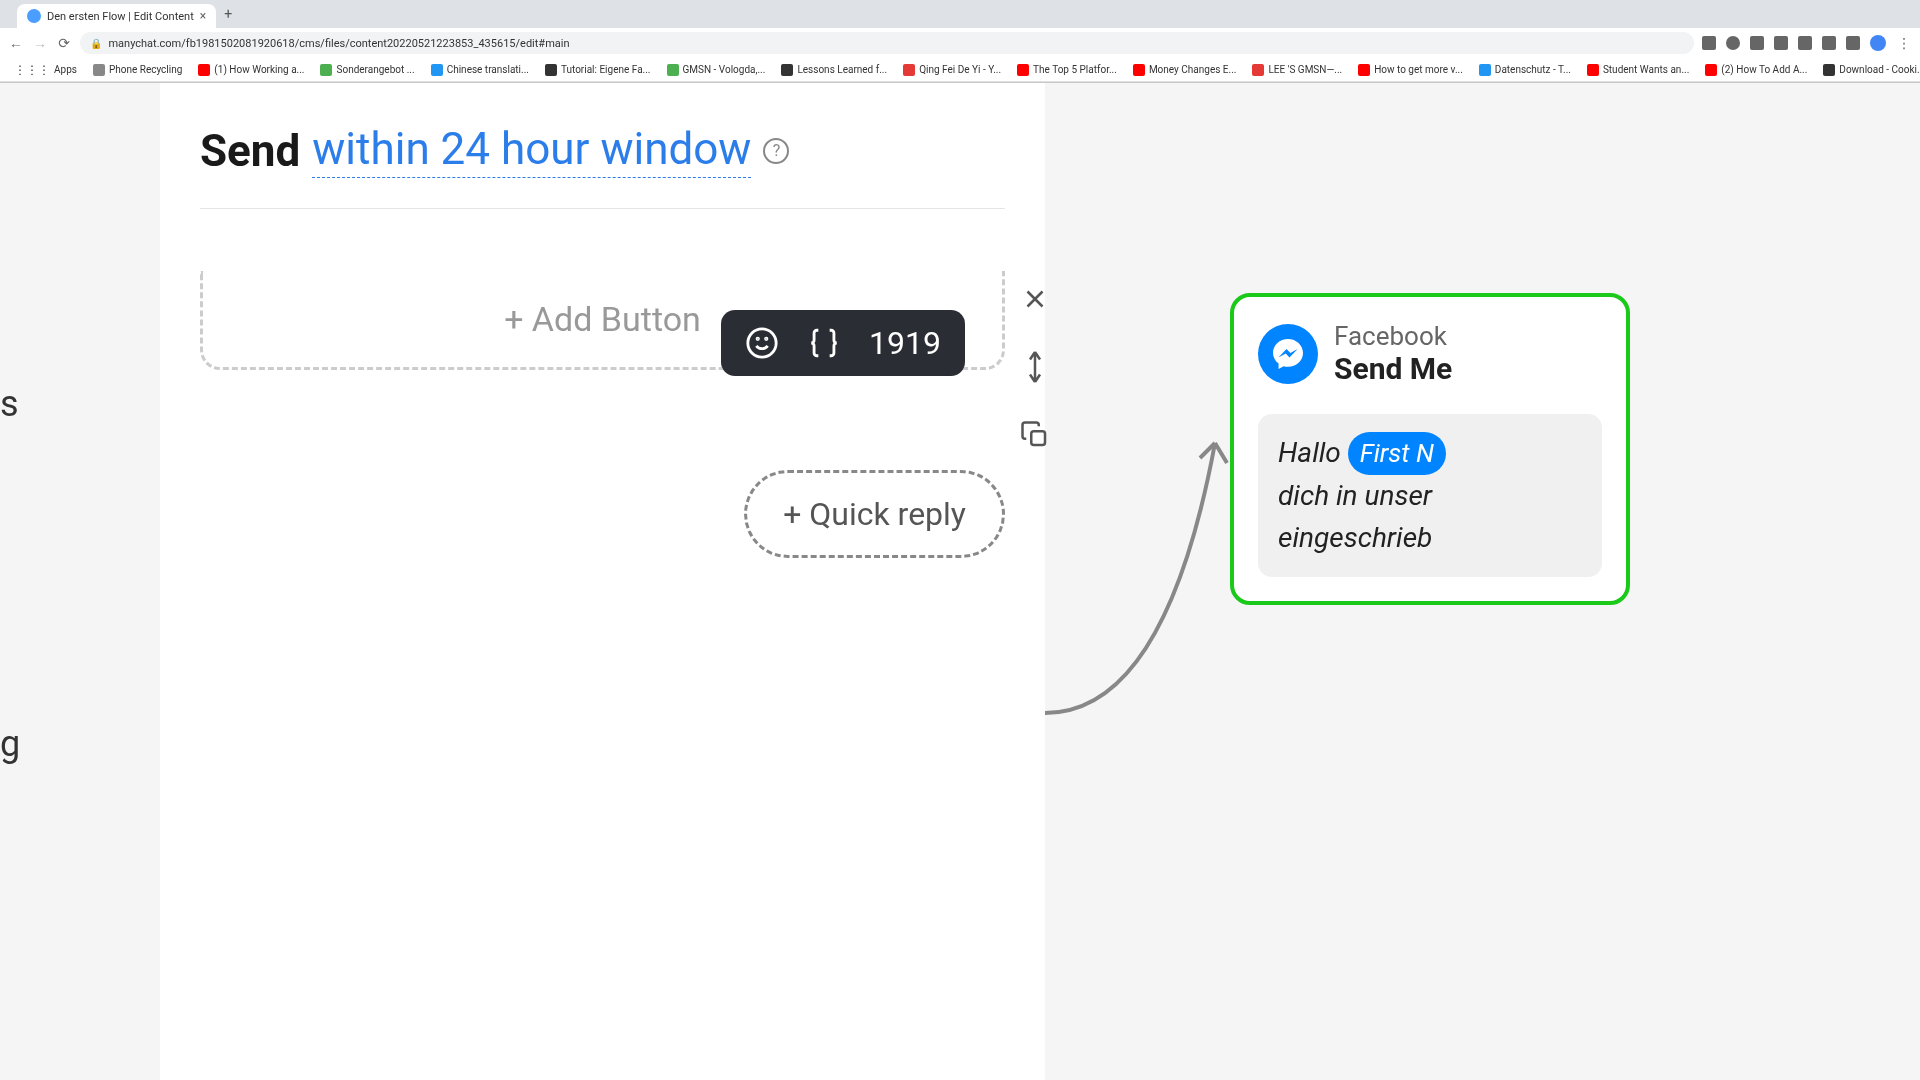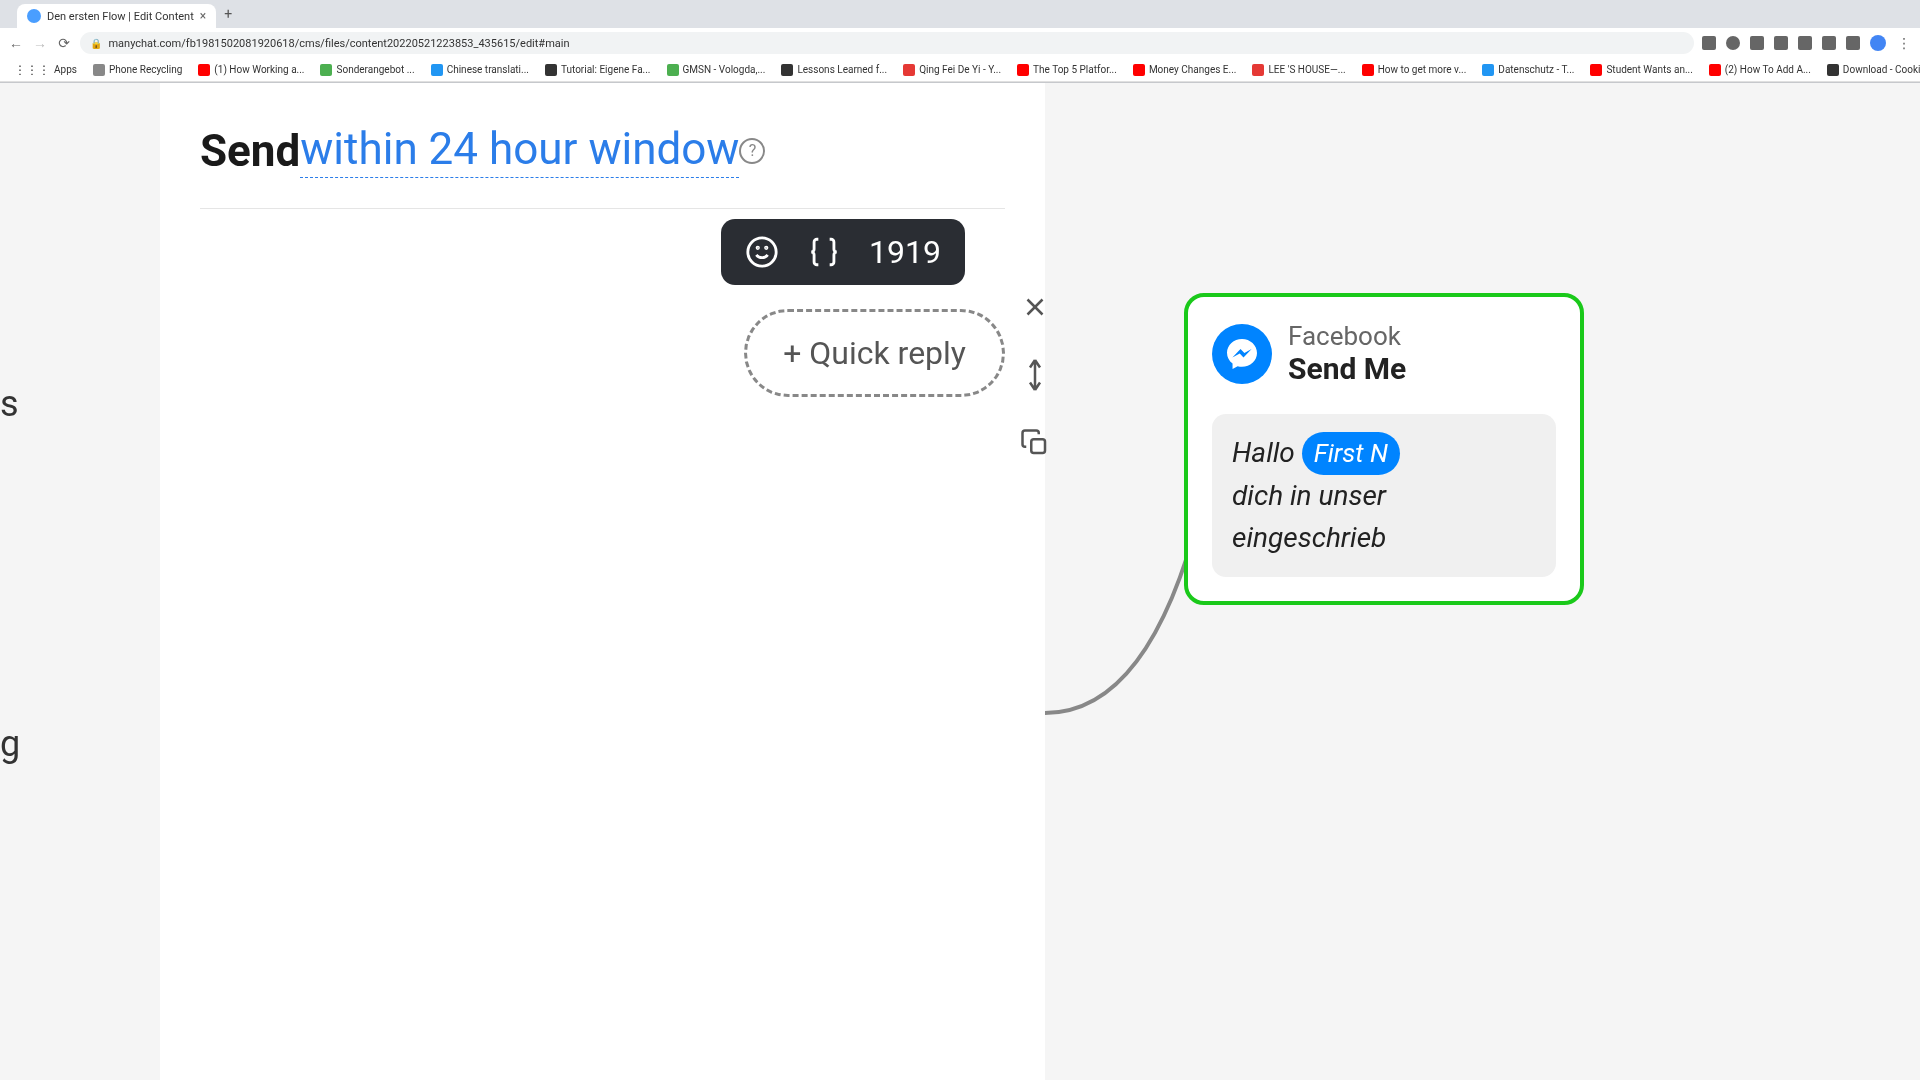--- a/index.html
+++ b/index.html
@@ -201,20 +201,21 @@
       width: 885px;
       height: 100%;
       background: #fff;
       padding: 40px 0;
     }
     
     .panel-header {
       padding: 0 40px 30px 40px;
       display: flex;
       align-items: center;
+      gap: 12px;
     }
     
     .send-label {
       font-size: 44px;
       font-weight: bold;
       color: #1a1a1a;
     }
     
     .window-label {
       font-size: 44px;
@@ -354,21 +355,21 @@
       left: 1045px;
       top: 340px;
       width: 200px;
       height: 300px;
       pointer-events: none;
     }
     
     
     .preview-node {
       position: absolute;
-      left: 1184px;
+      left: 1230px;
       top: 210px;
       width: 400px;
       border: 4px solid #1ac91a;
       border-radius: 20px;
       background: #fff;
       padding: 24px;
       overflow: hidden;
     }
     
     .preview-header {
@@ -495,21 +496,21 @@
       <span class="bookmark-item">
         <span class="bookmark-icon youtube"></span>
         <span>The Top 5 Platfor...</span>
       </span>
       <span class="bookmark-item">
         <span class="bookmark-icon youtube"></span>
         <span>Money Changes E...</span>
       </span>
       <span class="bookmark-item">
         <span class="bookmark-icon red"></span>
-        <span>LEE 'S HOUSE—...</span>
+        <span>LEE 'S GMSN—...</span>
       </span>
       <span class="bookmark-item">
         <span class="bookmark-icon youtube"></span>
         <span>How to get more v...</span>
       </span>
       <span class="bookmark-item">
         <span class="bookmark-icon blue"></span>
         <span>Datenschutz - T...</span>
       </span>
       <span class="bookmark-item">
@@ -536,20 +537,23 @@
       <span class="send-label">Send</span>
       <span class="window-label">within 24 hour window</span>
       <span class="help-icon">?</span>
     </div>
 
     <div class="divider"></div>
 
     <div class="message-block-container">
       <div class="message-box-wrapper">
 
+        <div class="add-button-row">
+          <span>+ Add Button</span>
+        </div>
 
         <div class="editor-toolbar">
           <span class="toolbar-icon">
             <svg width="34" height="34" viewBox="0 0 24 24" fill="none" stroke="white" stroke-width="2">
               <circle cx="12" cy="12" r="10"></circle>
               <path d="M8 14s1.5 2 4 2 4-2 4-2"></path>
               <circle cx="9" cy="9" r="0.5" fill="white"></circle>
               <circle cx="15" cy="9" r="0.5" fill="white"></circle>
             </svg>
           </span>

